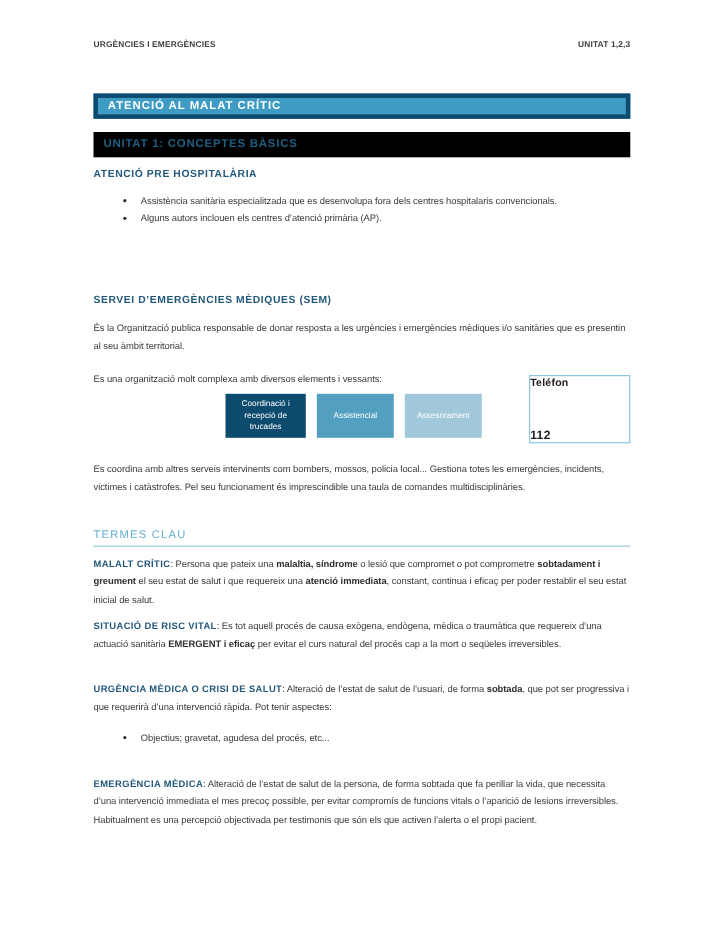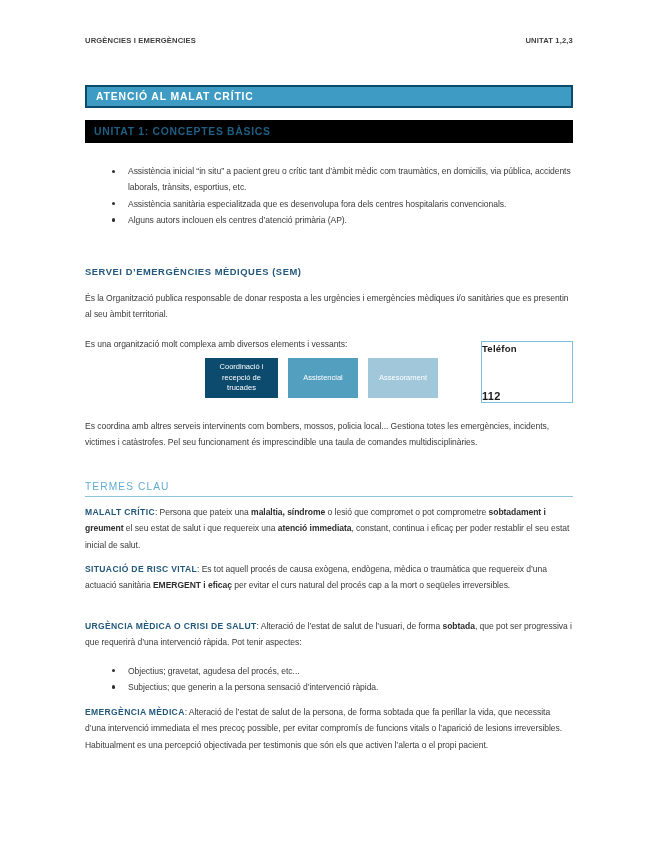--- a/index.html
+++ b/index.html
@@ -45,21 +45,21 @@
   }
 
   
   .title-bar {
     position: absolute;
     left: 0;
     top: 85px;
     width: 488px;
     height: 23px;
     background: #3d9bc4;
-    border: 2px solid #0c4a6e;
+    border: 4px solid #0c4a6e;
     box-sizing: border-box;
     display: flex;
     align-items: center;
   }
   .title-bar span {
     color: #ffffff;
     font-size: 10.4px;
     font-weight: bold;
     letter-spacing: 0.85px;
     padding-left: 9px;
@@ -206,22 +206,22 @@
 
     <div class="title-bar" style="background: rgb(61, 155, 196);">
       <span>ATENCIÓ AL MALAT CRÍTIC</span>
     </div>
 
     <div class="subtitle-bar" style="background: #000000;">
       <span>UNITAT 1: CONCEPTES BÀSICS</span>
     </div>
 
     <div class="block" style="top:152px;">
+      <h3 class="sec">ATENCIÓ PRE HOSPITALÀRIA</h3>
       <ul class="bullets" style="margin-top:11px;">
-        <li>Assistència inicial “in situ” a pacient greu o crític tant d’àmbit mèdic com traumàtics, en domicilis, via pública, accidents laborals, trànsits, esportius, etc.</li>
         <li>Assistència sanitària especialitzada que es desenvolupa fora dels centres hospitalaris convencionals.</li>
         <li>Alguns autors inclouen els centres d’atenció primària (AP).</li>
       </ul>
     </div>
 
     <div class="block" style="top:266px;">
       <h3 class="sec">SERVEI D’EMERGÈNCIES MÈDIQUES (SEM)</h3>
       <p class="body" style="margin-top:13px;">És la Organització publica responsable de donar resposta a les urgències i emergències mèdiques i/o sanitàries que es presentin al seu àmbit territorial.</p>
       <p class="body" style="margin-top:13px;">Es una organització molt complexa amb diversos elements i vessants:</p>
     </div>
@@ -263,21 +263,20 @@
         <span class="tname">SITUACIÓ DE RISC VITAL</span><span><span>: Es tot aquell procés de causa exògena, endògena, mèdica o traumàtica que requereix d’una actuació sanitària </span><b>EMERGENT i eficaç</b><span> per evitar el curs natural del procés cap a la mort o seqüeles irreversibles.</span></span>
       </p>
     </div>
 
     <div class="term" style="top:618px;">
       <p class="body">
         <span class="tname">URGÈNCIA MÈDICA O CRISI DE SALUT</span><span><span>: Alteració de l’estat de salut de l’usuari, de forma </span><b>sobtada</b><span>, que pot ser progressiva i que requerirà d’una intervenció ràpida. Pot tenir aspectes:</span></span>
       </p>
       <ul class="bullets" style="margin-top:12px;">
         <li>Objectius; gravetat, agudesa del procés, etc...</li>
-        <li>Subjectius; que generin a la persona sensació d’intervenció ràpida.</li>
       </ul>
     </div>
 
     <div class="term" style="top:704px;">
       <p class="body">
         <span class="tname">EMERGÈNCIA MÈDICA</span><span><span>:  Alteració de l’estat de salut de la persona, de forma sobtada que fa perillar la vida, que necessita d’una intervenció immediata el mes precoç possible, per evitar compromís de funcions vitals o l’aparició de lesions irreversibles.  Habitualment es una percepció objectivada per testimonis que són els que activen l’alerta o el propi pacient.</span></span>
       </p>
     </div>
 
   </div>

